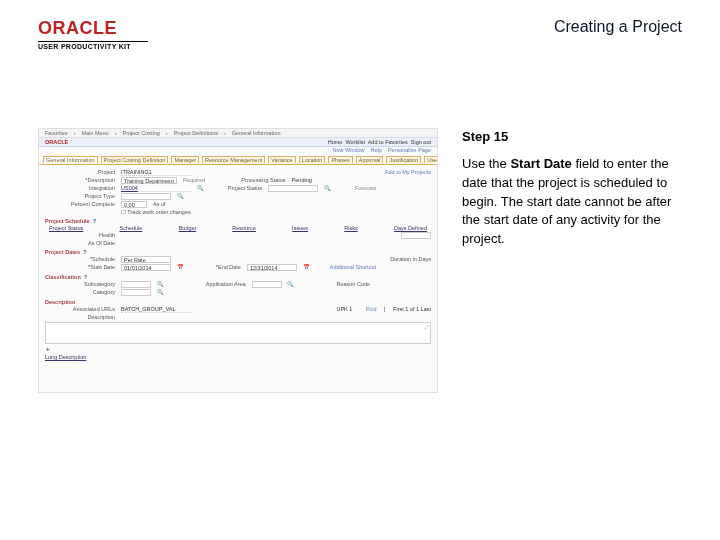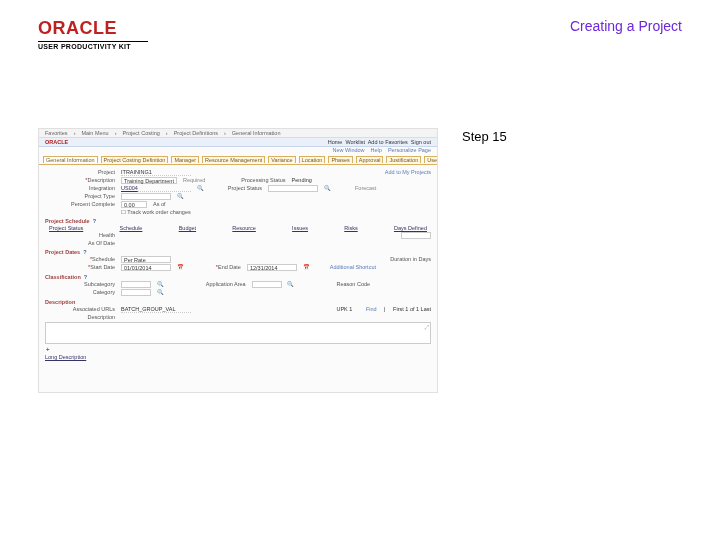--- a/index.html
+++ b/index.html
@@ -5,27 +5,27 @@
   * { box-sizing: border-box; margin: 0; padding: 0; }
   html, body { width: 720px; height: 540px; background: #fff; font-family: Arial, Helvetica, sans-serif; }
   .page { width: 720px; height: 409px; position: relative; }
 
   
   .hdr { position: absolute; top: 18px; left: 38px; right: 38px; display: flex; justify-content: space-between; align-items: flex-start; }
   .logo { display: flex; flex-direction: column; }
   .oracle { font-size: 18px; font-weight: bold; color: #c02020; letter-spacing: 0.5px; }
   .upk-line { height: 1px; background: #000; width: 110px; margin-top: 2px; }
   .upk { font-size: 7px; font-weight: bold; color: #000; letter-spacing: 0.3px; margin-top: 1px; }
-  .heading { font-size: 14px; color: #6d28d9; }
+  .heading { font-size: 16px; color: #0f172a; }
 
   
   .content { position: absolute; top: 128px; left: 38px; right: 38px; bottom: 20px; display: flex; gap: 24px; }
   .left { width: 400px; height: 265px; border: 1px solid #e0e0e0; background: #fbfbfb; position: relative; font-size: 5.5px; color: #333; overflow: hidden; }
   .right { flex: 1; font-size: 13px; line-height: 1.45; color: #000; }
-  .right .step { margin-bottom: 8px; }
+  .right .step { margin-bottom: 8px; font-weight: bold; }
 
   
   .mini-top { height: 9px; background: #f4f4f4; border-bottom: 1px solid #ddd; display: flex; gap: 6px; padding: 1px 6px; }
   .mini-top span { color: #666; }
   .mini-bar { height: 9px; background: #e9f0fa; border-bottom: 1px solid #c9d6ea; display: flex; justify-content: space-between; padding: 1px 6px; }
   .mini-bar .o { color: #b01818; font-weight: bold; }
   .mini-sub { height: 8px; display: flex; justify-content: flex-end; gap: 6px; padding: 0 6px; color: #6a7; }
   .mini-sub a { color: #5a7ab8; text-decoration: none; }
   .mini-tabs { display: flex; gap: 3px; padding: 1px 4px; border-bottom: 1px solid #d8b060; flex-wrap: nowrap; }
   .mini-tabs span { padding: 0 2px; border: 1px solid #d8b060; border-bottom: none; background: #fff6e4; color: #7a5a20; white-space: nowrap; }
@@ -226,15 +226,18 @@
           <span class="mini-plus">＋</span>
         </div>
         <div class="mini-row">
             <label style="width:auto;text-decoration:underline;color:#336">Long Description</label>
           </div>
       </div>
     </div>
 
     <div class="right">
       <div class="step">Step 15</div>
+      <p>
+        <span>Use the </span><b>Start Date</b><span> field to enter the date that the project is scheduled to begin. The start date cannot be after the start date of any activity for the project.</span>
+      </p>
     </div>
   </div>
 </div>
 
 </body></html>

